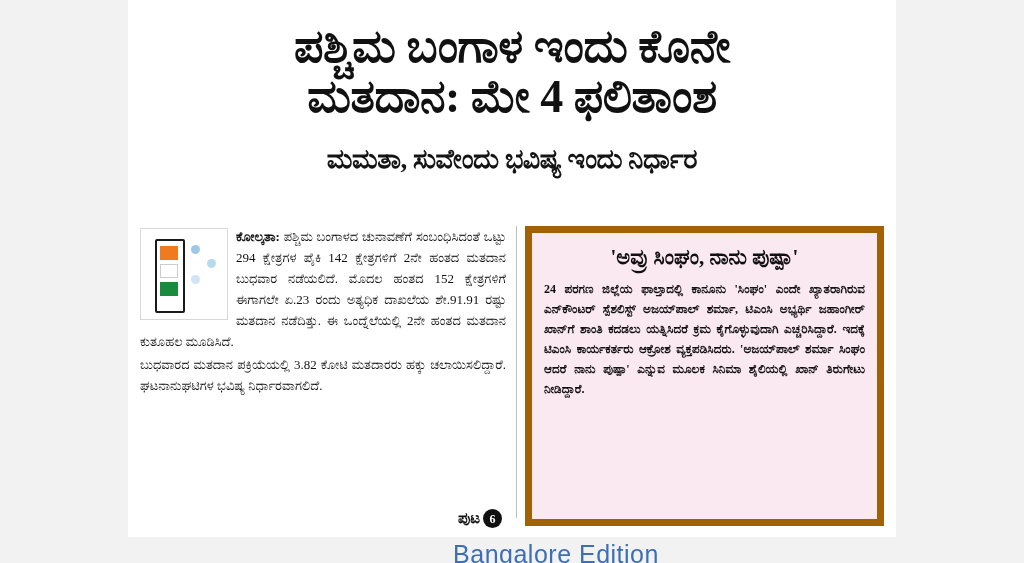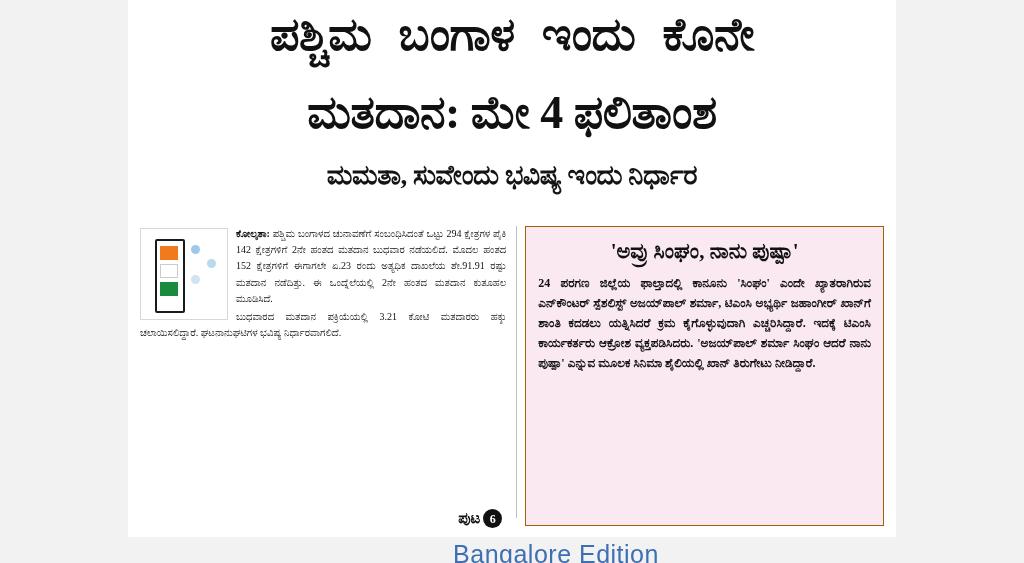--- a/index.html
+++ b/index.html
@@ -46,22 +46,22 @@
     font-weight: bold;
     line-height: 1.08;
     letter-spacing: -0.5px;
   }
   .headline .l1,
   .headline .l2 {
     display: block;
     font-size: 46px;
     white-space: nowrap;
   }
-  .headline .l1 { margin-top: 6px; font-family: Liberation Mono, monospace; }
-  .headline .l2 { margin-top: 24px; }
+  .headline .l1 { margin-top: 14px; }
+  .headline .l2 { margin-top: 0; }
   .subhead {
     display: block;
     text-align: center;
     font-family: "Liberation Serif", serif;
     font-weight: bold;
     font-size: 27px;
     color: #141414;
     margin-top: 24px;
     white-space: nowrap;
   }
@@ -87,26 +87,26 @@
     background: #bfbfbf;
     margin: 0 8px 0 0;
     height: 292px;
   }
   .col-right {
     position: relative;
     width: 373px;
     background: #fbe9f1;
     box-sizing: border-box;
     padding: 10px 12px 10px 12px;
-    border: 1px solid #a16207;
+    border: 7px solid #a16207;
   }
 
   .body-text {
     font-family: "Liberation Serif", serif;
-    font-size: 10px;
+    font-size: 13px;
     line-height: 1.62;
     color: #111111;
     text-align: justify;
     margin: 0;
   }
   .dateline {
     font-weight: bold;
   }
   .col-left .body-text.first {
     margin-bottom: 2px;
@@ -235,21 +235,21 @@
                 <span class="band b1"></span>
                 <span class="band b2"></span>
                 <span class="band b3"></span>
               </span>
               <span class="dot d1"></span>
               <span class="dot d2"></span>
               <span class="dot d3"></span>
             </span>
             <span class="dateline">ಕೋಲ್ಕತಾ:</span><span> ಪಶ್ಚಿಮ ಬಂಗಾಳದ ಚುನಾವಣೆಗೆ ಸಂಬಂಧಿಸಿದಂತೆ ಒಟ್ಟು 294 ಕ್ಷೇತ್ರಗಳ ಪೈಕಿ 142 ಕ್ಷೇತ್ರಗಳಿಗೆ 2ನೇ ಹಂತದ ಮತದಾನ ಬುಧವಾರ ನಡೆಯಲಿದೆ. ಮೊದಲ ಹಂತದ 152 ಕ್ಷೇತ್ರಗಳಿಗೆ ಈಗಾಗಲೇ ಏ.23 ರಂದು ಅತ್ಯಧಿಕ ದಾಖಲೆಯ ಶೇ.91.91 ರಷ್ಟು ಮತದಾನ ನಡೆದಿತ್ತು. ಈ ಒಂದ್ನೆಲೆಯಲ್ಲಿ 2ನೇ ಹಂತದ ಮತದಾನ ಕುತೂಹಲ ಮೂಡಿಸಿದೆ.</span>
           </p>
-          <p class="body-text">ಬುಧವಾರದ ಮತದಾನ ಪಕ್ರಿಯೆಯಲ್ಲಿ 3.21 ಕೋಟಿ ಮತದಾರರು ಹಕ್ಕು ಚಲಾಯಿಸಲಿದ್ದಾರೆ. ಘಟನಾನುಘಟಿಗಳ ಭವಿಷ್ಯ ನಿರ್ಧಾರವಾಗಲಿದೆ.</p>
+          <p class="body-text">ಬುಧವಾರದ ಮತದಾನ ಪಕ್ರಿಯೆಯಲ್ಲಿ 3.82 ಕೋಟಿ ಮತದಾರರು ಹಕ್ಕು ಚಲಾಯಿಸಲಿದ್ದಾರೆ. ಘಟನಾನುಘಟಿಗಳ ಭವಿಷ್ಯ ನಿರ್ಧಾರವಾಗಲಿದೆ.</p>
 
           <div class="page-badge">
             <span>ಪುಟ</span>
             <span class="num">6</span>
           </div>
         </div>
 
         <div class="col-sep"></div>
 
         <div class="col-right">

